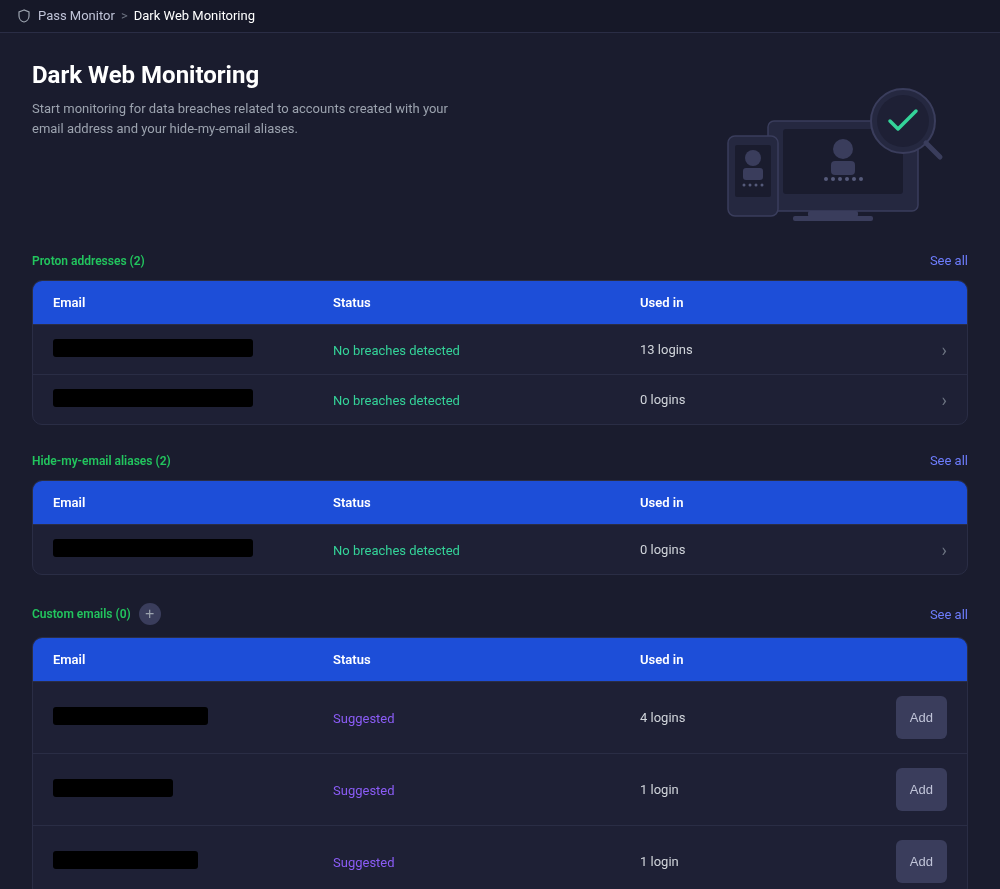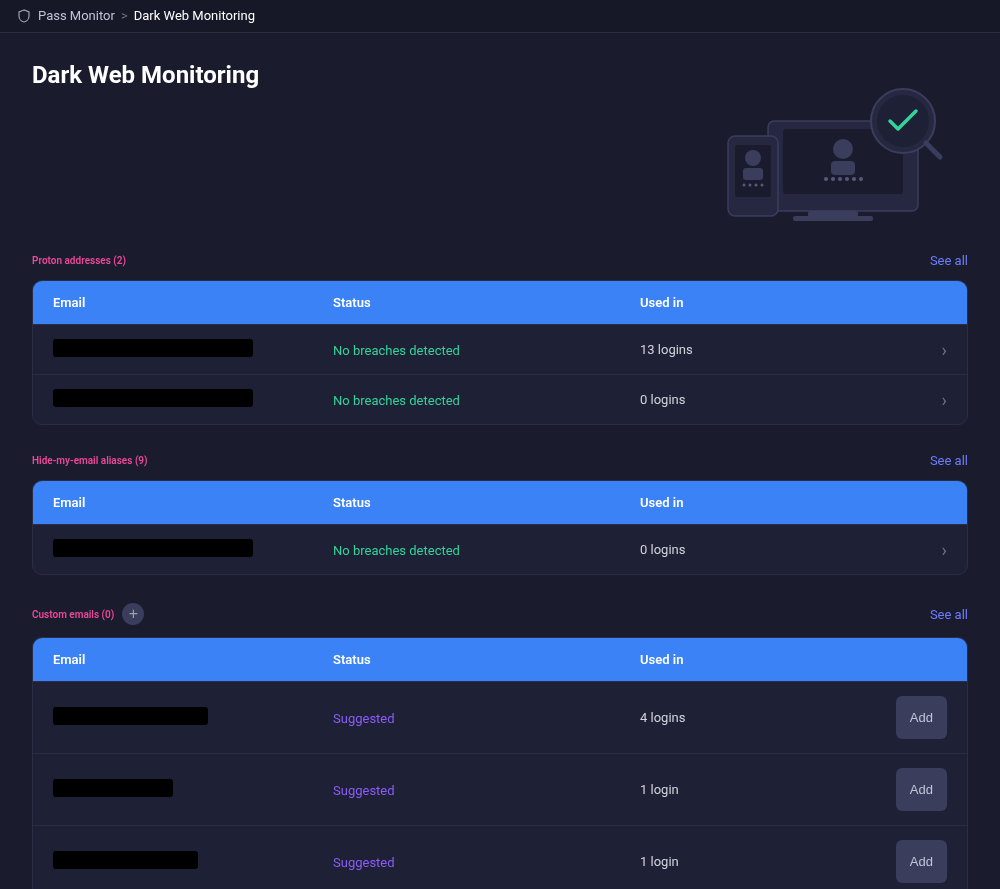--- a/index.html
+++ b/index.html
@@ -68,23 +68,23 @@
     .section {
       margin-bottom: 28px;
     }
     .section-header {
       display: flex;
       justify-content: space-between;
       align-items: center;
       margin-bottom: 12px;
     }
     .section-title {
-      font-size: 10px;
+      font-size: 12px;
       font-weight: 600;
-      color: #ec4899;
+      color: #22c55e;
       display: flex;
       align-items: center;
       gap: 8px;
     }
     .see-all-link {
       color: #6d7cfc;
       font-size: 13px;
       cursor: pointer;
       margin-left: 42px;
     }
@@ -106,21 +106,21 @@
     
     .table-card {
       background-color: #1e2035;
       border-radius: 10px;
       overflow: hidden;
       border: 1px solid #2a2d45;
     }
     .table-header {
       display: grid;
       padding: 14px 20px;
-      background-color: #3b82f6;
+      background-color: #1d4ed8;
     }
     .table-header.three-col {
       grid-template-columns: 280px 1fr 1fr;
     }
     .table-header .col-label {
       font-size: 13px;
       font-weight: 600;
       color: #ffffff;
     }
     .table-row-item {
@@ -208,20 +208,21 @@
   <span class="breadcrumb-link">Pass Monitor</span>
   <span class="breadcrumb-sep">&gt;</span>
   <span class="breadcrumb-current">Dark Web Monitoring</span>
 </div>
 
 <div class="main-content">
 
   <div class="header-section">
     <div class="header-text">
       <h1>Dark Web Monitoring</h1>
+      <p>Start monitoring for data breaches related to accounts created with your email address and your hide-my-email aliases.</p>
     </div>
 
     <div class="illus-container">
       <svg width="280" height="160" viewBox="0 0 280 160" fill="none" xmlns="http://www.w3.org/2000/svg">
 
         <rect x="80" y="60" width="150" height="90" rx="6" fill="#252840" stroke="#3a3d5c" stroke-width="1.5"></rect>
         <rect x="95" y="68" width="120" height="65" rx="3" fill="#1a1c2e"></rect>
         <rect x="120" y="150" width="50" height="6" rx="2" fill="#3a3d5c"></rect>
         <rect x="105" y="155" width="80" height="5" rx="2" fill="#3a3d5c"></rect>
 
@@ -291,21 +292,21 @@
         <div class="row-action">
           <span class="used-in">0 logins</span>
           <span class="chevron"></span>
         </div>
       </div>
     </div>
   </div>
 
   <div class="section">
     <div class="section-header">
-      <span class="section-title">Hide-my-email aliases (9)</span>
+      <span class="section-title">Hide-my-email aliases (2)</span>
       <span class="see-all-link">See all</span>
     </div>
     <div class="table-card">
       <div class="table-header three-col">
         <span class="col-label">Email</span>
         <span class="col-label">Status</span>
         <span class="col-label">Used in</span>
       </div>
 
       <div class="table-row-item three-col">

